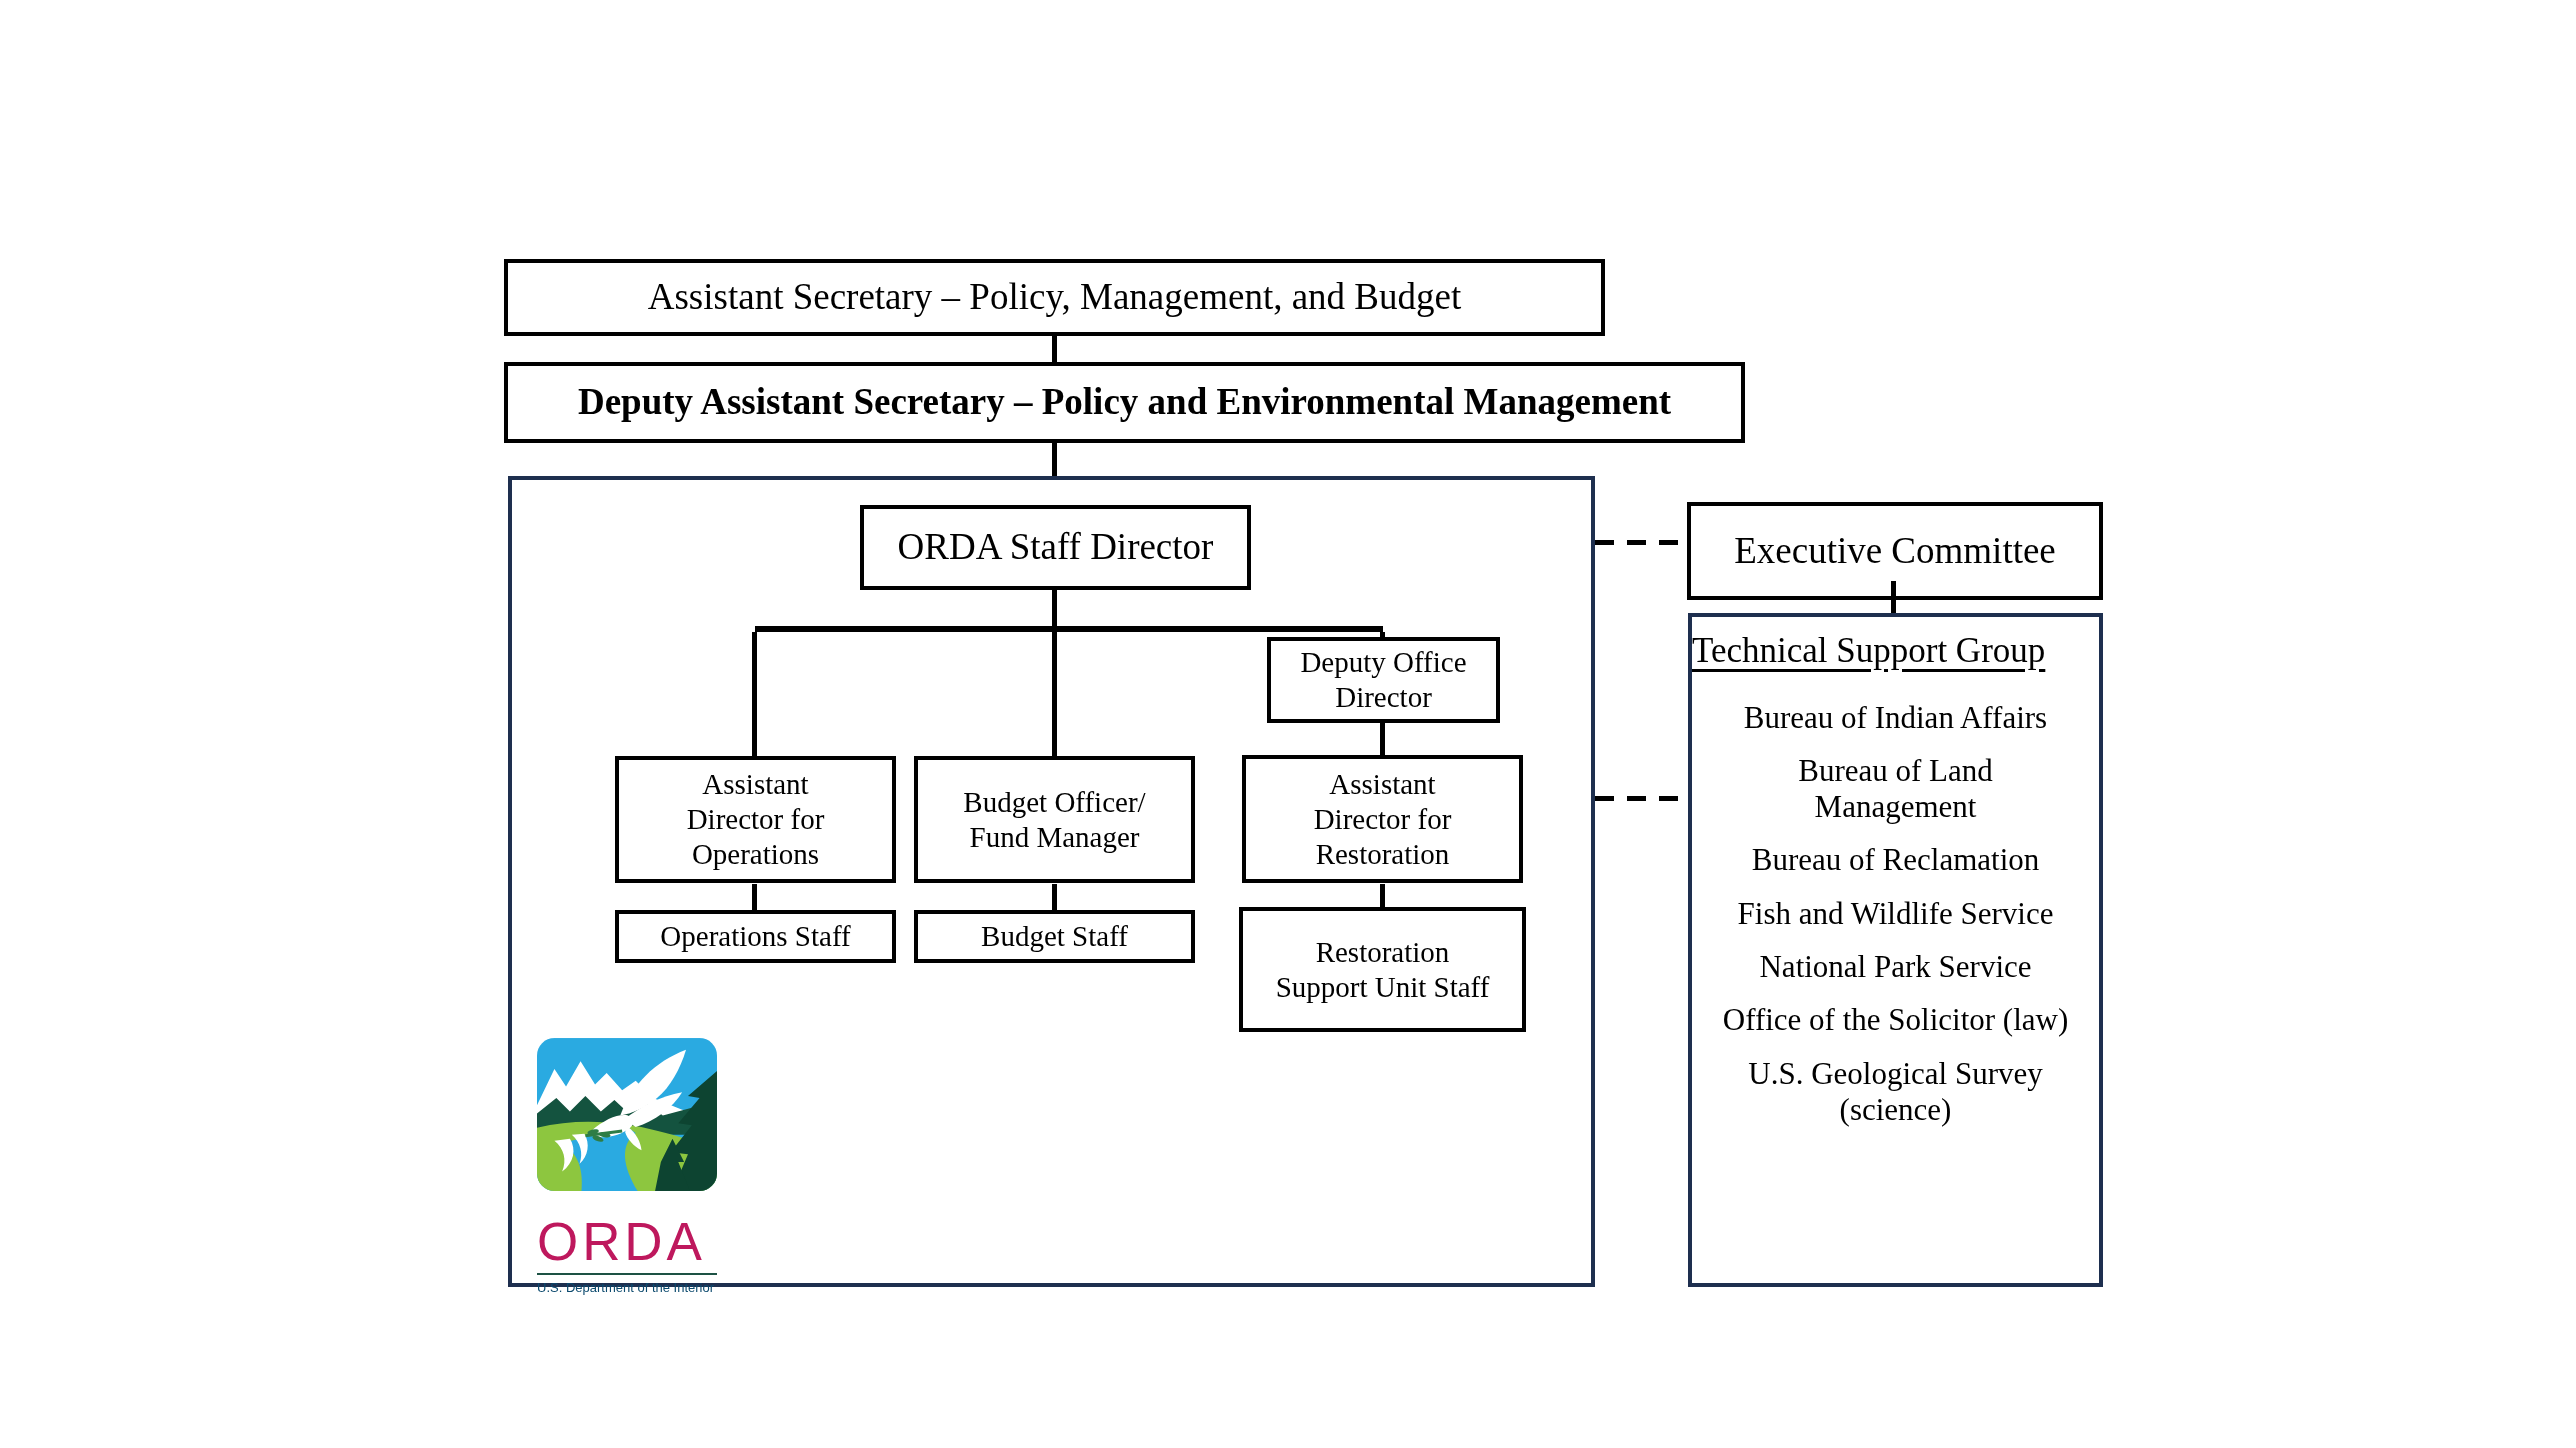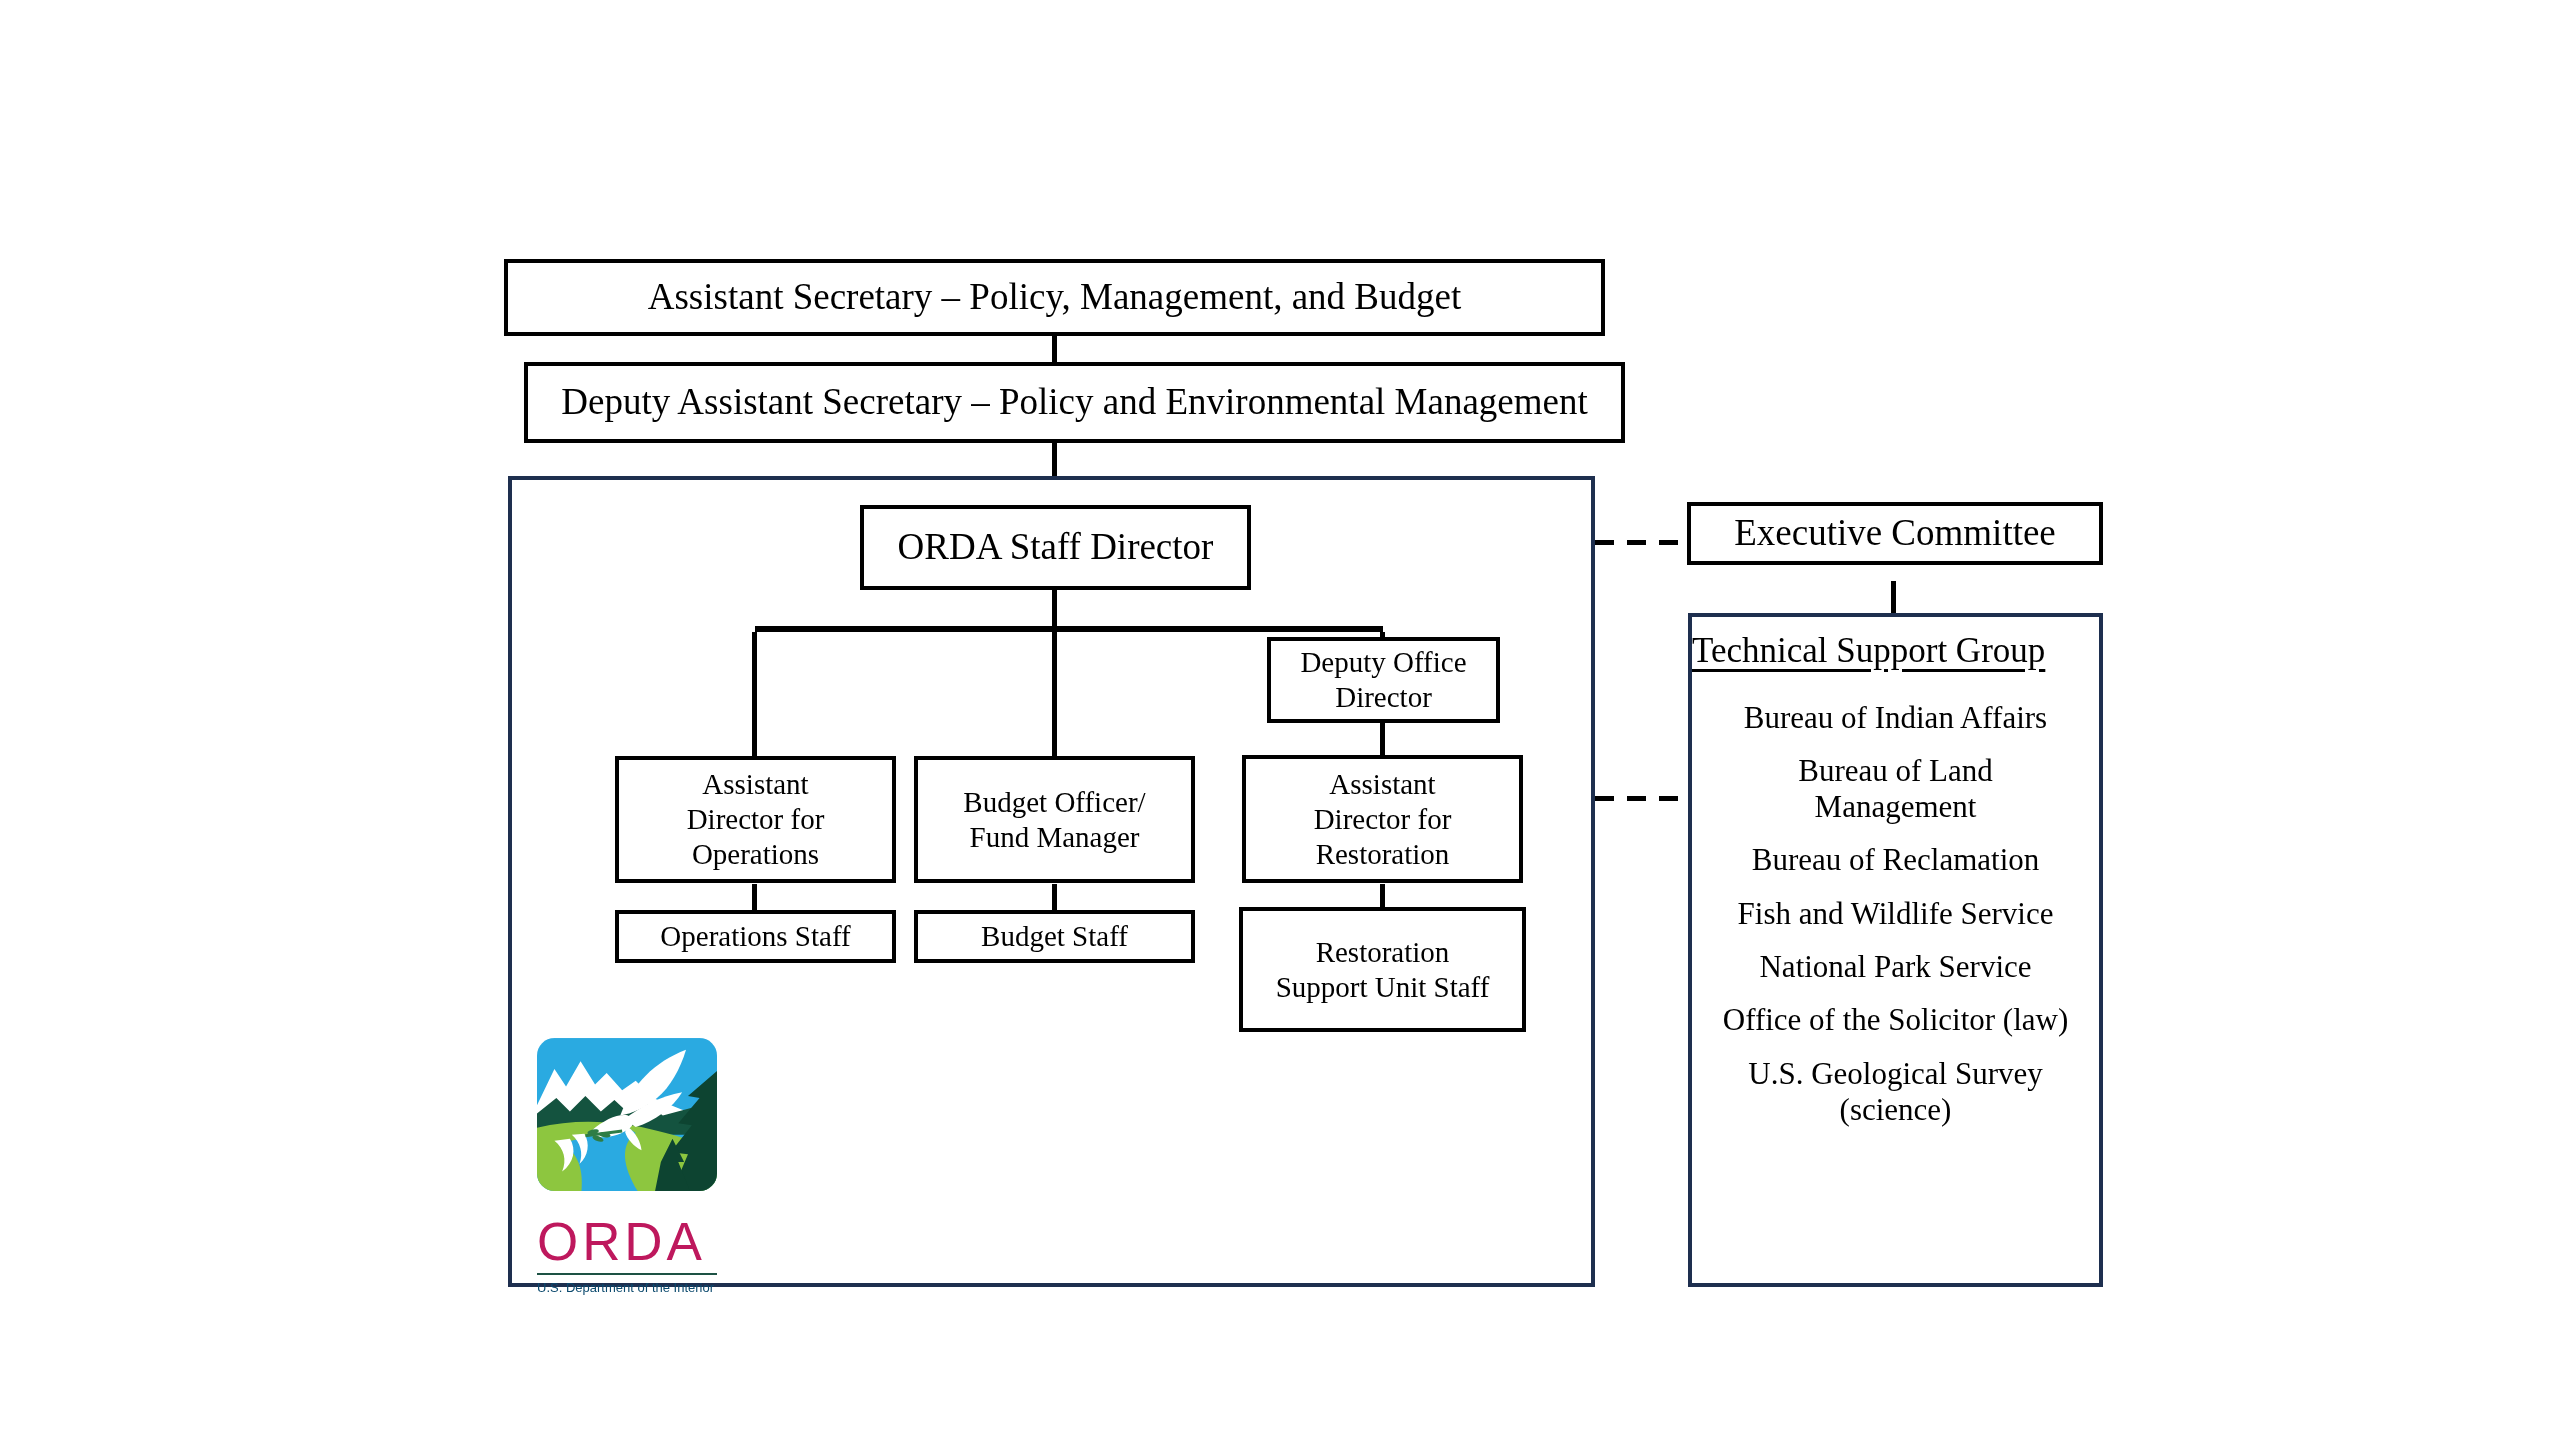--- a/index.html
+++ b/index.html
@@ -70,21 +70,21 @@
 </style>
 </head>
 <body>
 
 <div id="canvas">
 
   <div class="box title-lg" style="left:504px;top:259px;width:1101px;height:77px;">Assistant Secretary – Policy, Management, and Budget</div>
 
   <div class="line" style="left:1052px;top:336px;width:4.8px;height:26px;"></div>
 
-  <div class="box title-lg" style="left:524px;top:362px;width:1101px;height:81px;">Deputy Assistant Secretary – Policy and Environmental Management</div>
+  <div class="box title-lg" style="left:504px;top:362px;width:1241px;height:81px;font-weight:bold;">Deputy Assistant Secretary – Policy and Environmental Management</div>
 
   <div class="line" style="left:1052px;top:443px;width:4.8px;height:33px;"></div>
 
   <div class="container-navy" style="left:508px;top:476px;width:1087px;height:811px;"></div>
 
   <div class="box title-lg" style="left:860px;top:505px;width:391px;height:85px;">ORDA Staff Director</div>
 
   <div class="line" style="left:1052px;top:590px;width:4.8px;height:36px;"></div>
   <div class="line" style="left:755px;top:626px;width:628px;height:5.8px;"></div>
   <div class="line" style="left:752px;top:632px;width:4.8px;height:125px;"></div>
@@ -139,21 +139,21 @@
         <ellipse cx="70" cy="100" rx="6" ry="2.6" fill="#2e7d46" transform="rotate(8 70 100)"></ellipse>
         <ellipse cx="63" cy="104" rx="6" ry="2.6" fill="#2e7d46" transform="rotate(20 63 104)"></ellipse>
       </g>
     </svg>
     <div id="logo-acronym">ORDA</div>
     <div id="logo-underline"></div>
     <div id="logo-caption">U.S. Department of the Interior</div>
   </div>
 
   <div class="dash" style="left:1595px;top:540px;width:93px;"></div>
-  <div class="box title-lg" style="left:1687px;top:502px;width:416px;height:63px;">Executive Committee</div>
+  <div class="box title-lg" style="left:1687px;top:502px;width:416px;height:98px;">Executive Committee</div>
   <div class="line" style="left:1891px;top:581px;width:4.8px;height:32px;"></div>
 
   <div class="dash" style="left:1595px;top:796px;width:94px;"></div>
   <div class="container-navy" style="left:1688px;top:613px;width:415px;height:674px;">
     <div class="tsg-title">Technical Support Group</div>
     <div class="tsg-item">Bureau of Indian Affairs</div>
     <div class="tsg-item">Bureau of Land
 Management</div>
     <div class="tsg-item">Bureau of Reclamation</div>
     <div class="tsg-item">Fish and Wildlife Service</div>

